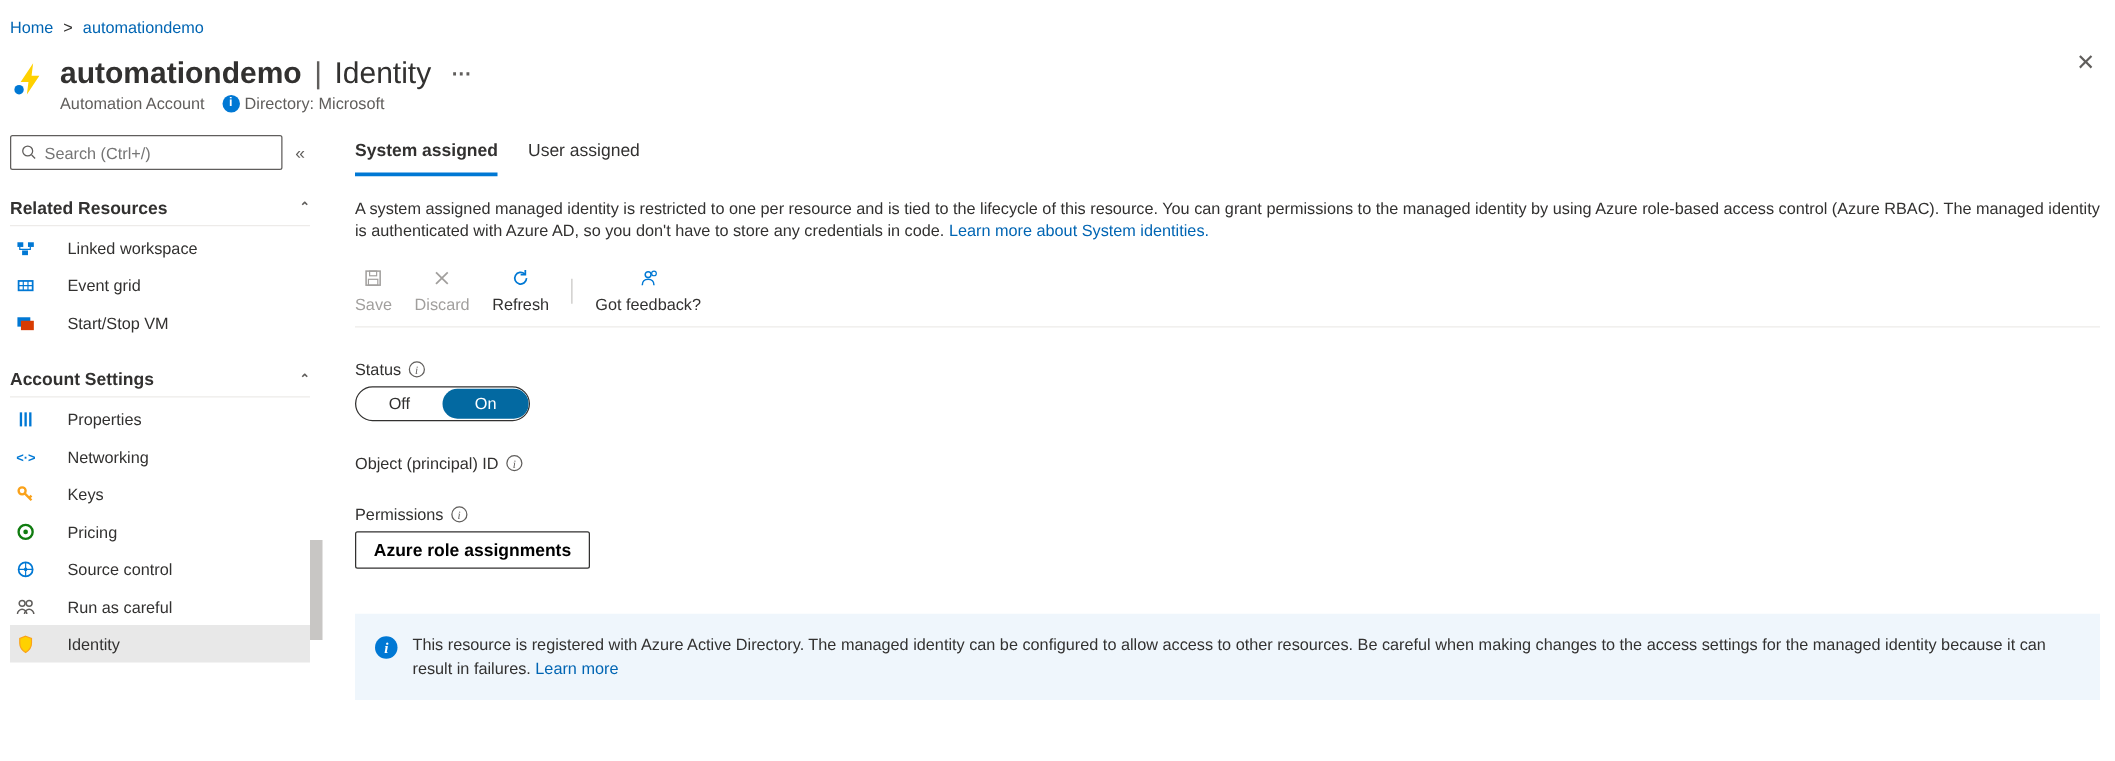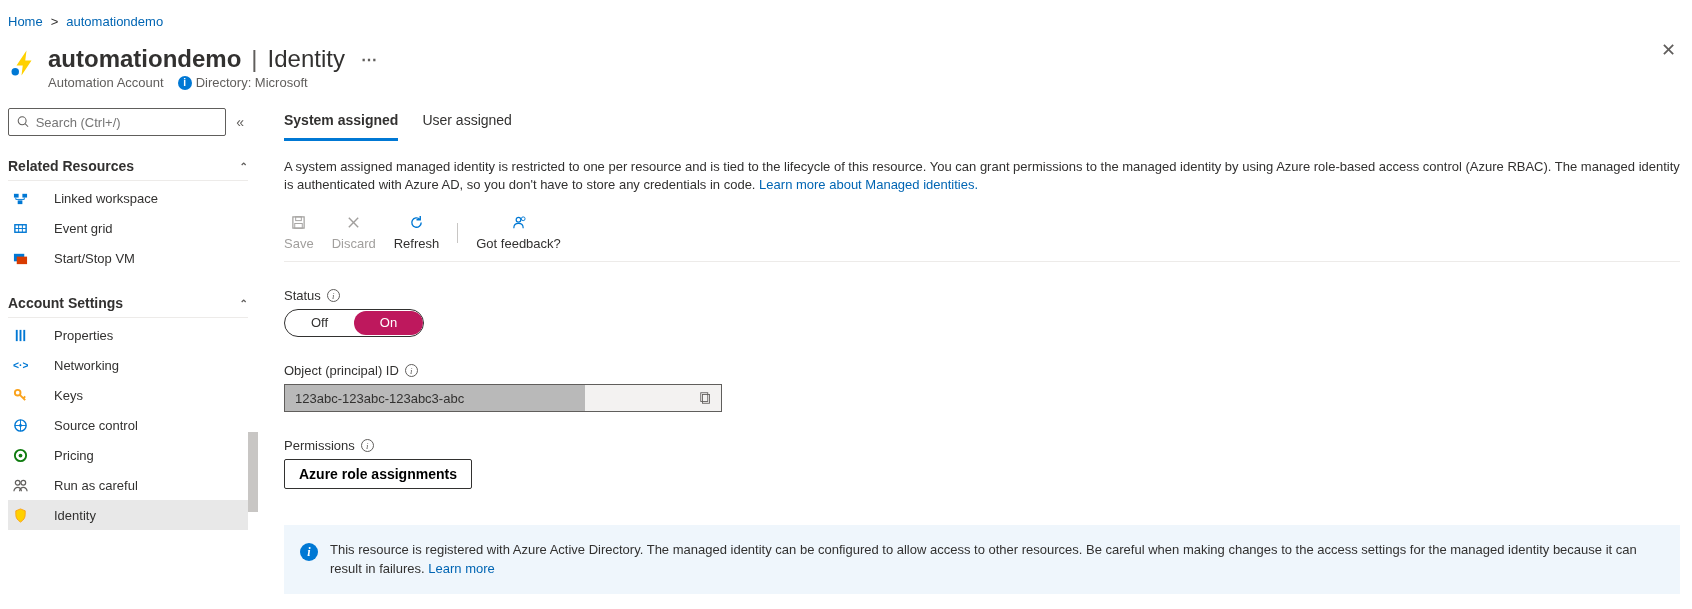--- a/index.html
+++ b/index.html
@@ -61,21 +61,21 @@
 .toolbar-sep { width: 1px; height: 20px; background: #c8c6c4; }
 
 
 .field { margin-top: 26px; }
 .field-label { display: flex; align-items: center; gap: 6px; font-size: 13px; margin-bottom: 6px; }
 .field-label .info { width: 13px; height: 13px; border: 1px solid #605e5c; border-radius: 50%; display: inline-flex; align-items: center; justify-content: center; font-size: 9px; font-style: italic; color: #605e5c; font-family: serif; }
 
 
 .toggle { display: flex; align-items: center; border: 1px solid #323130; border-radius: 14px; width: 140px; height: 28px; overflow: hidden; }
 .toggle-opt { flex: 1; text-align: center; font-size: 13px; cursor: pointer; line-height: 24px; }
-.toggle-opt.on { background: #be185d; color: #fff; border-radius: 12px; }
+.toggle-opt.on { background: #0369a1; color: #fff; border-radius: 12px; }
 
 
 .object-id-box { display: flex; align-items: stretch; width: 438px; height: 28px; border: 1px solid #605e5c; background: #f3f2f1; }
 .object-id-val { flex: 0 0 300px; padding: 0 10px; display: flex; align-items: center; background: #b9b9b9; color: #323130; font-size: 13px; }
 .object-id-rest { flex: 1; display: flex; align-items: center; justify-content: flex-end; padding-right: 8px; }
 .copy-icon { width: 14px; height: 14px; cursor: pointer; color: #605e5c; }
 
 
 .perm-btn { border: 1px solid #323130; background: #fff; padding: 6px 14px; font-size: 14px; cursor: pointer; font-weight: 600; border-radius: 2px; }
 
@@ -197,39 +197,39 @@
             <circle cx="5" cy="5" r="3" fill="none" stroke="#faa21b" stroke-width="2"></circle>
             <line x1="7" y1="7" x2="13" y2="13" stroke="#faa21b" stroke-width="2"></line>
             <line x1="11" y1="11" x2="13" y2="9" stroke="#faa21b" stroke-width="2"></line>
           </svg>
         </span>
       <span>Keys</span>
     </div>
     <div class="nav-item">
       <span class="nav-icon">
           <svg width="15" height="15" viewBox="0 0 16 16">
+            <circle cx="8" cy="8" r="6" fill="none" stroke="#107c10" stroke-width="2"></circle>
+            <circle cx="8" cy="8" r="2" fill="#107c10"></circle>
+          </svg>
+        </span>
+      <span>Pricing</span>
+    </div>
+    <div class="nav-item">
+      <span class="nav-icon">
+          <svg width="15" height="15" viewBox="0 0 16 16">
             <circle cx="8" cy="8" r="6" fill="none" stroke="#0078d4" stroke-width="1.5"></circle>
             <path d="M8 2v12M2 8h12" stroke="#0078d4"></path>
             <circle cx="8" cy="8" r="1.5" fill="#0078d4"></circle>
           </svg>
         </span>
       <span>Source control</span>
     </div>
     <div class="nav-item">
       <span class="nav-icon">
           <svg width="15" height="15" viewBox="0 0 16 16">
-            <circle cx="8" cy="8" r="6" fill="none" stroke="#107c10" stroke-width="2"></circle>
-            <circle cx="8" cy="8" r="2" fill="#107c10"></circle>
-          </svg>
-        </span>
-      <span>Pricing</span>
-    </div>
-    <div class="nav-item">
-      <span class="nav-icon">
-          <svg width="15" height="15" viewBox="0 0 16 16">
             <circle cx="5" cy="5" r="2.5" fill="none" stroke="#605e5c" stroke-width="1.3"></circle>
             <circle cx="11" cy="5" r="2.5" fill="none" stroke="#605e5c" stroke-width="1.3"></circle>
             <path d="M1 14c0-2 2-4 4-4s4 2 4 4M7 14c0-2 2-4 4-4s4 2 4 4" fill="none" stroke="#605e5c" stroke-width="1.3"></path>
           </svg>
         </span>
       <span>Run as careful</span>
     </div>
     <div class="nav-item selected">
       <span class="nav-icon">
           <svg width="15" height="15" viewBox="0 0 16 16">
@@ -243,21 +243,21 @@
   </div>
 
   <div class="content">
 
     <div class="tabs">
       <div class="tab active">System assigned</div>
       <div class="tab">User assigned</div>
     </div>
 
     <div class="description">
-      <span>A system assigned managed identity is restricted to one per resource and is tied to the lifecycle of this resource. You can grant permissions to the managed identity by using Azure role-based access control (Azure RBAC). The managed identity is authenticated with Azure AD, so you don't have to store any credentials in code. </span><a>Learn more about Managed identities.</a>
+      <span>A system assigned managed identity is restricted to one per resource and is tied to the lifecycle of this resource. You can grant permissions to the managed identity by using Azure role-based access control (Azure RBAC). The managed identity is authenticated with Azure AD, so you don't have to store any credentials in code. </span><a>Learn more about System identities.</a>
     </div>
 
     <div class="toolbar">
       <div class="toolbar-btn disabled">
         <span class="icon">
             <svg width="15" height="15" viewBox="0 0 16 16">
               <rect x="2" y="2" width="12" height="12" fill="none" stroke="#a19f9d" stroke-width="1.3"></rect>
               <rect x="5" y="2" width="6" height="4" fill="none" stroke="#a19f9d"></rect>
               <rect x="4" y="9" width="8" height="5" fill="none" stroke="#a19f9d"></rect>
             </svg>
@@ -304,29 +304,20 @@
         <div class="toggle-opt">Off</div>
         <div class="toggle-opt on">On</div>
       </div>
     </div>
 
     <div class="field">
       <div class="field-label">
         <span>Object (principal) ID</span>
         <span class="info">i</span>
       </div>
-      <div class="object-id-box">
-        <div class="object-id-val">123abc-123abc-123abc3-abc</div>
-        <div class="object-id-rest">
-          <svg class="copy-icon" viewBox="0 0 16 16">
-              <rect x="4" y="4" width="8" height="10" fill="none" stroke="#605e5c"></rect>
-              <rect x="2" y="2" width="8" height="10" fill="none" stroke="#605e5c"></rect>
-            </svg>
-        </div>
-      </div>
     </div>
 
     <div class="field">
       <div class="field-label">
         <span>Permissions</span>
         <span class="info">i</span>
       </div>
       <button class="perm-btn">Azure role assignments</button>
     </div>
 

